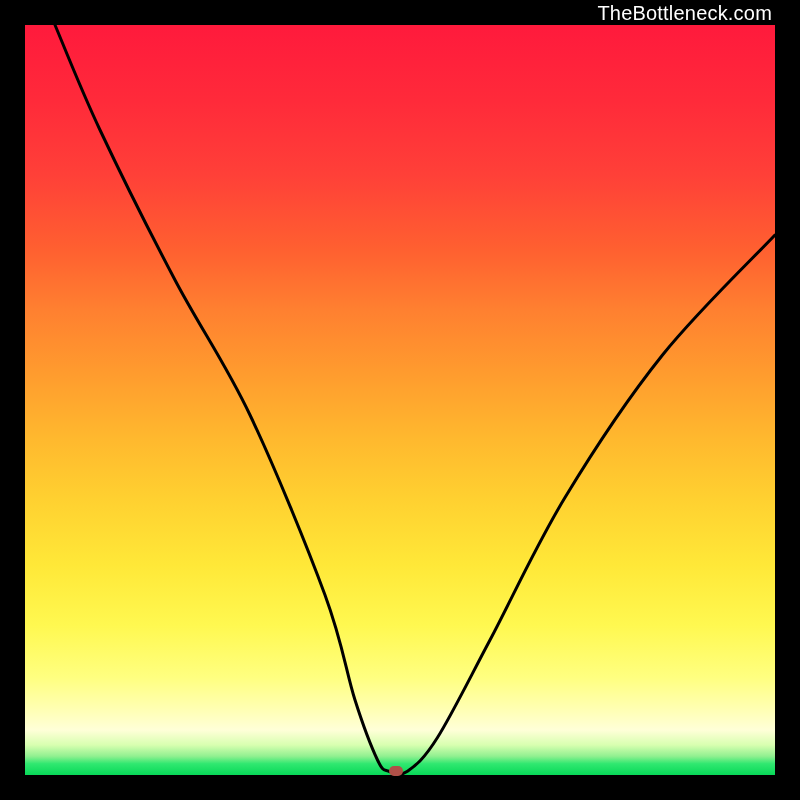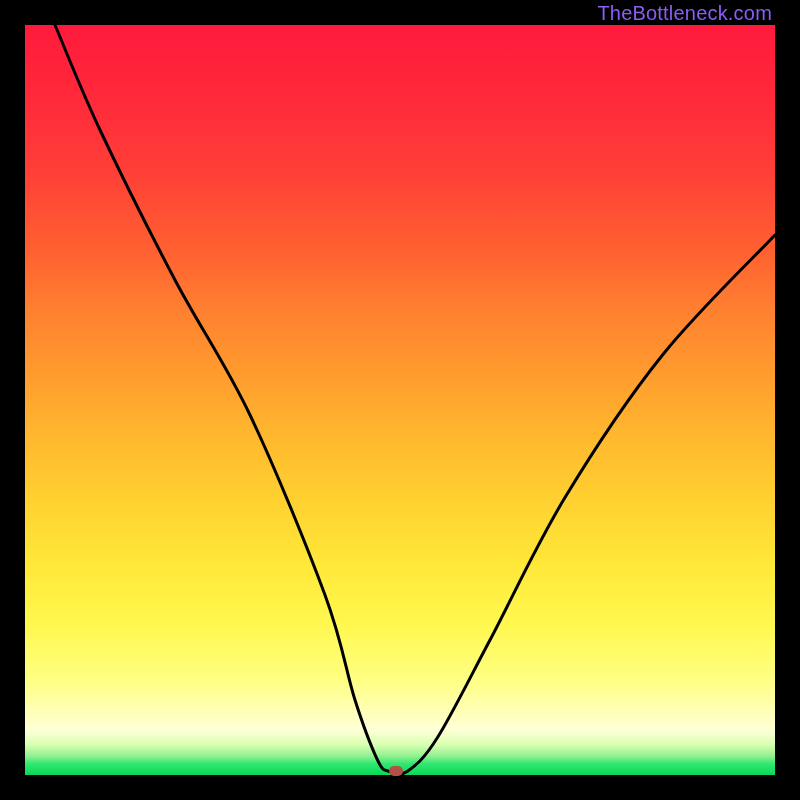--- a/index.html
+++ b/index.html
@@ -42,21 +42,21 @@
       #d8ffb0 96%,
       #90f090 97.5%,
       #30e870 98.5%,
       #08d858 100%
     );
   }
   .watermark {
     position: absolute;
     top: 2px;
     right: 28px;
-    color: #8b5cf6;
+    color: #ffffff;
     font-size: 20px;
     font-weight: 500;
     letter-spacing: 0.2px;
   }
   svg.curve {
     position: absolute;
     top: 0;
     left: 0;
     width: 750px;
     height: 750px;

